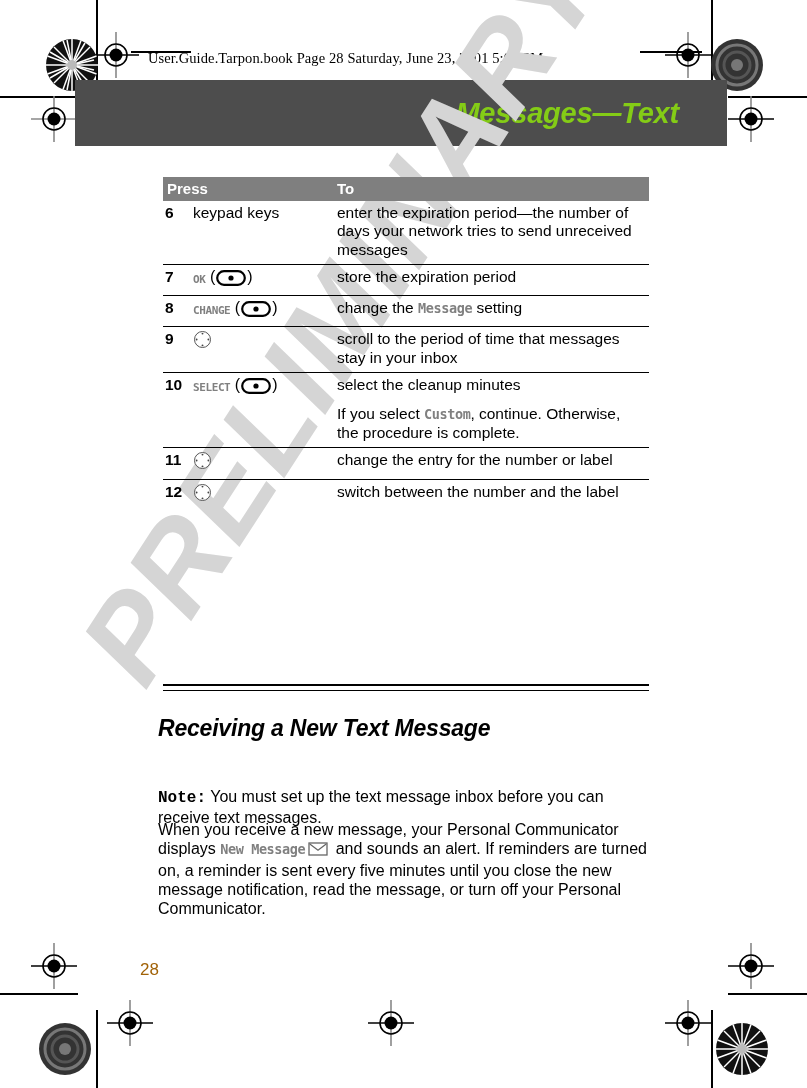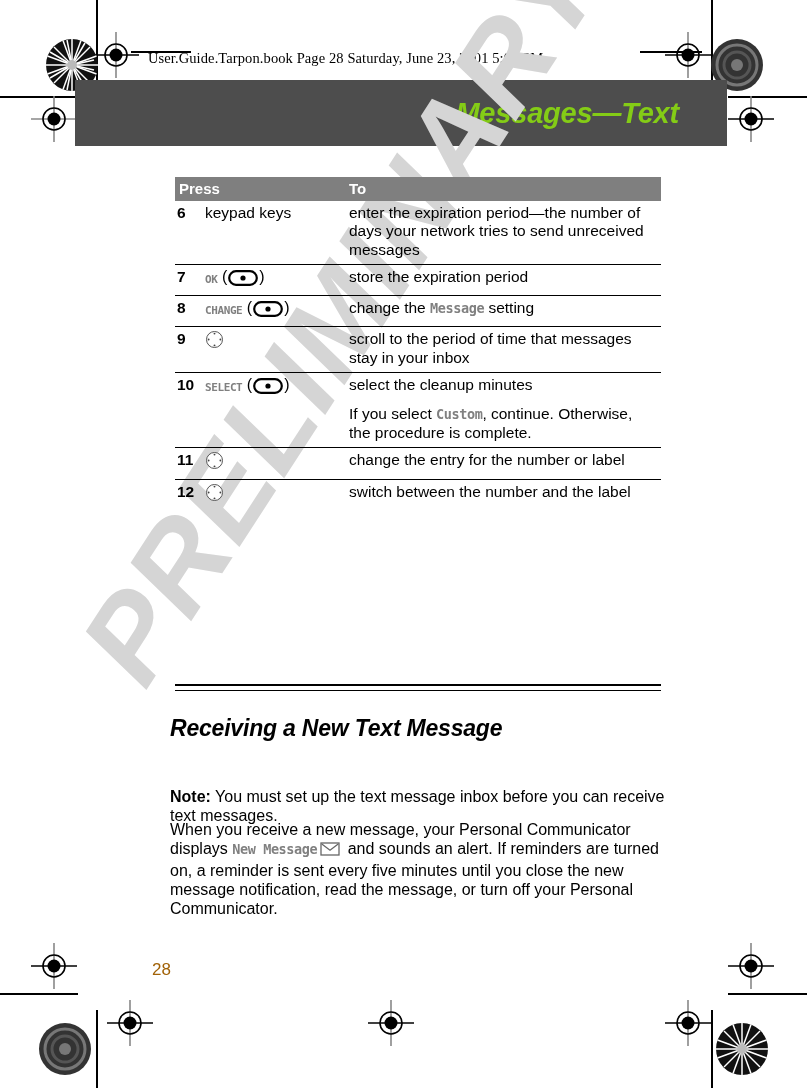--- a/index.html
+++ b/index.html
@@ -109,21 +109,21 @@
     font-weight: bold;
     font-style: italic;
     color: #d5d5d5;
     letter-spacing: 2px;
     white-space: nowrap;
   }
 
   
   .content {
     position: absolute;
-    left: 12px;
+    left: 0;
     top: 0;
     width: 718px;
     height: 1088px;
     z-index: 10;
   }
 
   
   .proc-table {
     position: absolute;
     left: 163px;
@@ -222,21 +222,21 @@
     white-space: nowrap;
   }
   .body-para {
     position: absolute;
     left: 158px;
     width: 500px;
     font-size: 16px;
     line-height: 1.21;
     color: #000000;
   }
-  .body-para b { font-weight: bold; }
+  .body-para b { font-weight: bold; font-family: Liberation Mono, monospace; }
 
   .page-num {
     position: absolute;
     left: 140px;
     top: 960px;
     font-size: 17px;
     font-weight: normal;
     color: #a16207;
   }
 </style>

